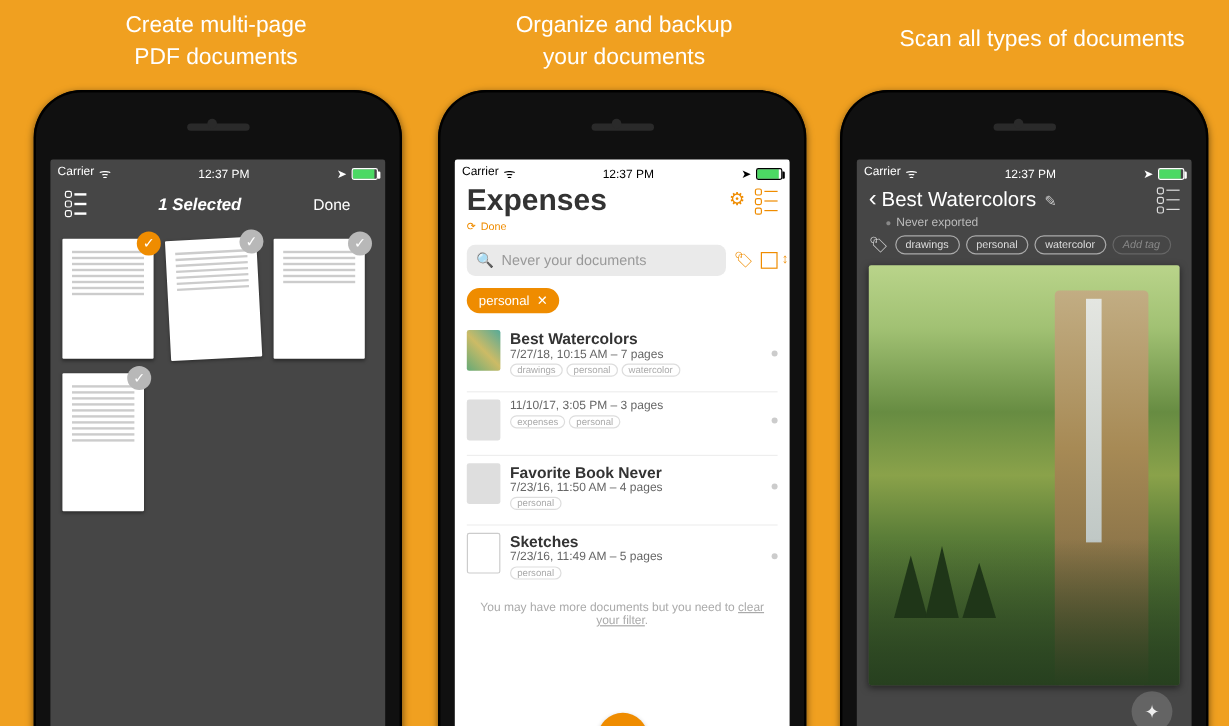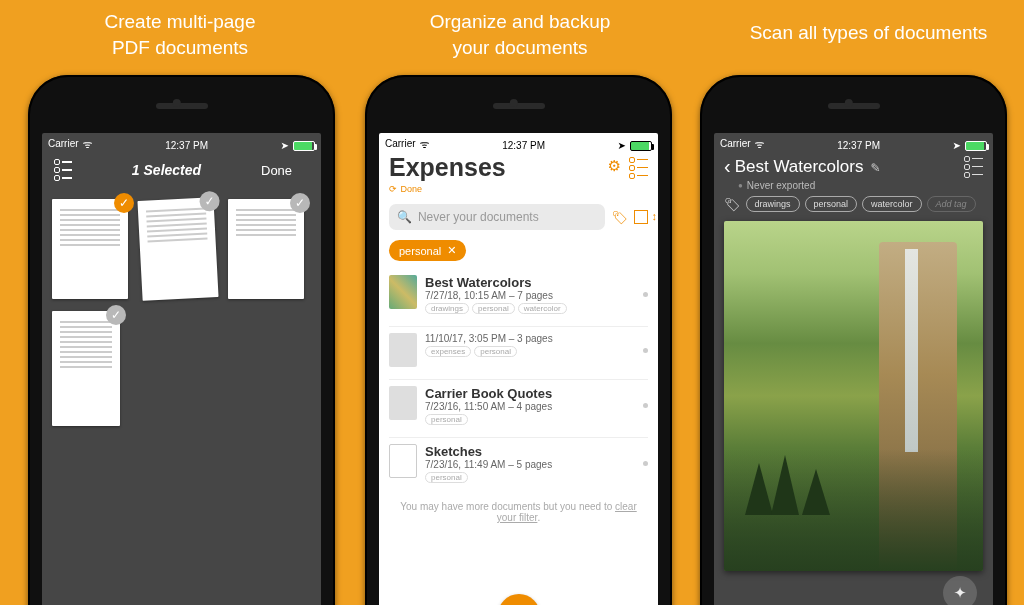--- a/index.html
+++ b/index.html
@@ -324,21 +324,21 @@
           <div class="dtags">
               <span class="dtag">expenses</span>
               <span class="dtag">personal</span>
             </div>
         </div>
         <div class="dot"></div>
       </div>
       <div class="doc">
         <div class="dthumb"></div>
         <div class="dinfo">
-          <div class="dtitle">Carrier Book Quotes</div>
+          <div class="dtitle">Favorite Book Never</div>
           <div class="dsub">7/23/16, 11:50 AM – 4 pages</div>
           <div class="dtags">
               <span class="dtag">personal</span>
             </div>
         </div>
         <div class="dot"></div>
       </div>
       <div class="doc">
         <div class="dthumb sketch"></div>
         <div class="dinfo">

